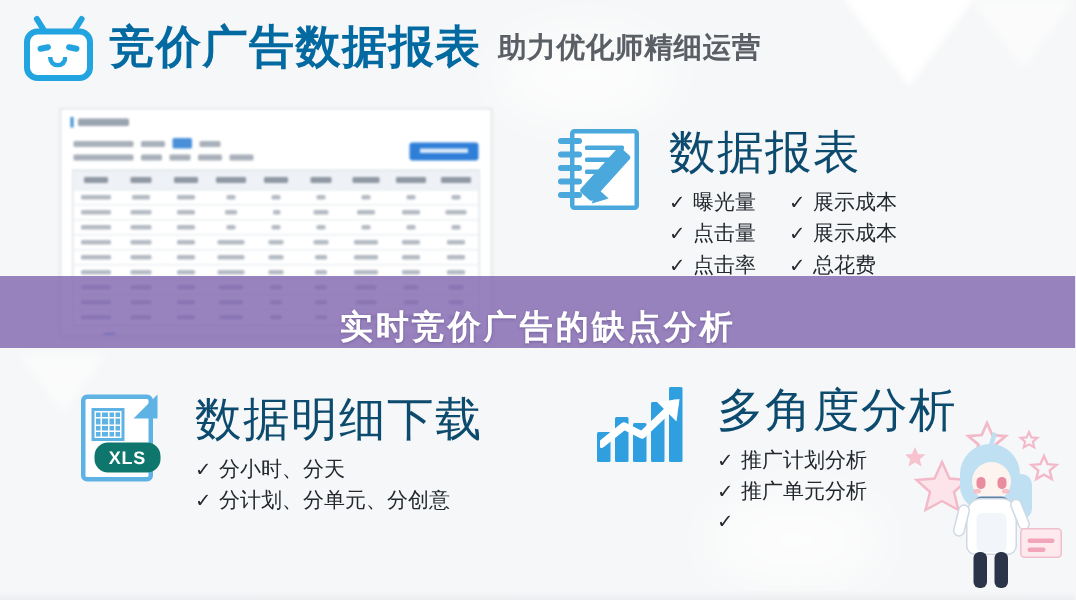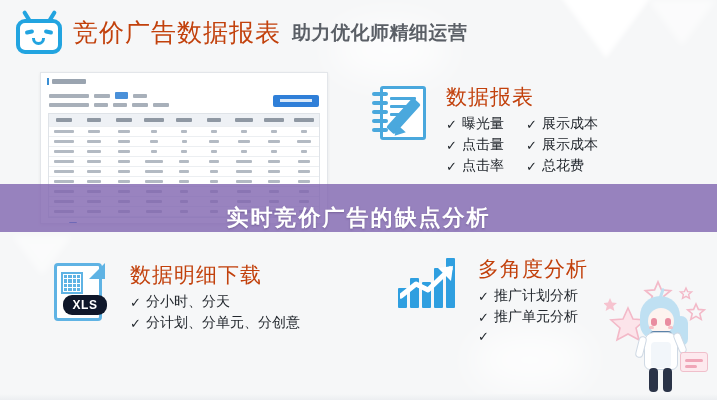--- a/index.html
+++ b/index.html
@@ -23,21 +23,21 @@
   .logo-tv { position: relative; width: 46px; height: 44px; flex: none; }
   .logo-tv .body { position: absolute; left: 0; top: 9px; width: 46px; height: 35px; border: 4px solid #22a4e0; border-radius: 9px; background: #fff; }
   .logo-tv .ant { position: absolute; width: 4px; height: 13px; background: #22a4e0; border-radius: 2px; top: 0px; }
   .logo-tv .ant.l { left: 9px; transform: rotate(-32deg); }
   .logo-tv .ant.r { left: 34px; transform: rotate(32deg); }
   .logo-tv .eye { position: absolute; width: 9px; height: 4px; background: #22a4e0; border-radius: 3px; top: 20px; }
   .logo-tv .eye.l { left: 9px; transform: rotate(-12deg); }
   .logo-tv .eye.r { left: 28px; transform: rotate(12deg); }
   .logo-tv .mouth { position: absolute; left: 16px; top: 28px; width: 13px; height: 7px; border: 3px solid #22a4e0; border-top: none; border-radius: 0 0 9px 9px; }
 
-  .title-main { font-size: 25px; font-weight: normal; color: #c2410c; letter-spacing: 1px; line-height: 1; }
+  .title-main { font-size: 30px; font-weight: bold; color: #0369a1; letter-spacing: 1px; line-height: 1; }
   .title-sub { font-size: 19px; font-weight: bold; color: #5a5f66; letter-spacing: 0.5px; line-height: 1; }
 
   
   .shot { position: absolute; left: 40px; top: 72px; width: 288px; height: 152px; background: #ffffff; border: 1px solid #e3e6ea; box-shadow: 0 1px 3px rgba(0,0,0,0.07); overflow: hidden; filter: blur(0.65px); }
   .shot-head { margin: 5px 0 0 6px; display: flex; align-items: center; gap: 3px; }
   .shot-head .bar { width: 2px; height: 7px; background: #3b8fd4; }
   .shot-head .t { width: 34px; height: 5px; background: #9aa4b0; border-radius: 1px; }
   .shot-filters { margin: 7px 6px 0 8px; }
   .shot-filter-row { display: flex; align-items: center; gap: 5px; margin-bottom: 4px; }
   .fl { height: 4px; background: #a8b0ba; border-radius: 1px; }
@@ -59,41 +59,41 @@
   .banner-text { color: #ffffff; font-size: 22px; font-weight: bold; letter-spacing: 2px; text-shadow: 0 1px 2px rgba(60,40,90,0.35); margin-top: 20px; }
 
   
   .feature { position: absolute; display: flex; align-items: flex-start; gap: 14px; }
   .f-report   { left: 370px; top: 84px; }
   .f-download { left: 52px;  top: 262px; }
   .f-angle    { left: 398px; top: 256px; }
 
   .f-icon { flex: none; }
   .f-body { padding-top: 2px; }
-  .f-title { font-size: 21px; color: #c2410c; font-weight: normal; letter-spacing: 1px; line-height: 1.05; margin-bottom: 7px; }
+  .f-title { font-size: 31px; color: #0c4a6e; font-weight: normal; letter-spacing: 1px; line-height: 1.05; margin-bottom: 7px; }
   .f-list { display: grid; row-gap: 3px; }
   .f-item { display: flex; align-items: center; font-size: 14px; color: #23282e; white-space: nowrap; }
   .f-check { width: 16px; flex: none; font-size: 13px; color: #23282e; }
   .f-cols { display: grid; grid-template-columns: auto auto; column-gap: 22px; row-gap: 3px; }
 
   
   .ic-note { position: relative; width: 62px; height: 58px; }
   .ic-note .sheet { position: absolute; left: 10px; top: 2px; width: 46px; height: 54px; border: 3px solid #4aa8dd; border-radius: 3px; background: #fff; }
   .ic-note .ring { position: absolute; left: 2px; width: 16px; height: 4px; background: #4aa8dd; border-radius: 2px; }
   .ic-note .ln { position: absolute; left: 20px; height: 3px; background: #4aa8dd; border-radius: 1px; }
   .ic-note .pencil { position: absolute; left: 28px; top: 12px; width: 11px; height: 40px; background: #4aa8dd; transform: rotate(42deg); border-radius: 2px; }
   .ic-note .tip { position: absolute; left: 22px; top: 43px; width: 0; height: 0; border-left: 6px solid transparent; border-right: 6px solid transparent; border-top: 10px solid #4aa8dd; transform: rotate(42deg); }
 
   
   .ic-xls { position: relative; width: 58px; height: 62px; }
   .ic-xls .page { position: absolute; left: 2px; top: 1px; width: 48px; height: 58px; border: 3px solid #5fb3e4; border-radius: 4px; background: #fff; }
   .ic-xls .fold { position: absolute; right: 5px; top: 1px; width: 0; height: 0; border-left: 16px solid transparent; border-bottom: 16px solid #5fb3e4; }
   .ic-xls .grid { position: absolute; left: 9px; top: 10px; width: 22px; height: 22px; border: 2px solid #5fb3e4; display: grid; grid-template-columns: repeat(4,1fr); grid-template-rows: repeat(4,1fr); gap: 1px; padding: 1px; }
   .ic-xls .grid i { background: #5fb3e4; }
-  .ic-xls .tag { position: absolute; left: 11px; top: 33px; width: 44px; height: 20px; background: #0f172a; border-radius: 9px; color: #fff; font-size: 12px; font-weight: bold; text-align: center; line-height: 20px; letter-spacing: 0.5px; }
+  .ic-xls .tag { position: absolute; left: 11px; top: 33px; width: 44px; height: 20px; background: #0f766e; border-radius: 9px; color: #fff; font-size: 12px; font-weight: bold; text-align: center; line-height: 20px; letter-spacing: 0.5px; }
 
   
   .ic-chart { position: relative; width: 62px; height: 52px; }
   .ic-chart .bar { position: absolute; bottom: 0; background: #2f9fe0; border-radius: 1px; }
   .ic-chart .arrow { position: absolute; left: 2px; bottom: 6px; width: 58px; height: 38px; }
 
   
   .mascot { position: absolute; left: 604px; top: 274px; width: 110px; height: 126px; }
   .mascot .hair { position: absolute; left: 36px; top: 22px; width: 40px; height: 44px; background: #bfe0f2; border-radius: 20px 20px 16px 16px; }
   .mascot .face { position: absolute; left: 44px; top: 34px; width: 26px; height: 26px; background: #fdf3ef; border-radius: 13px; }

